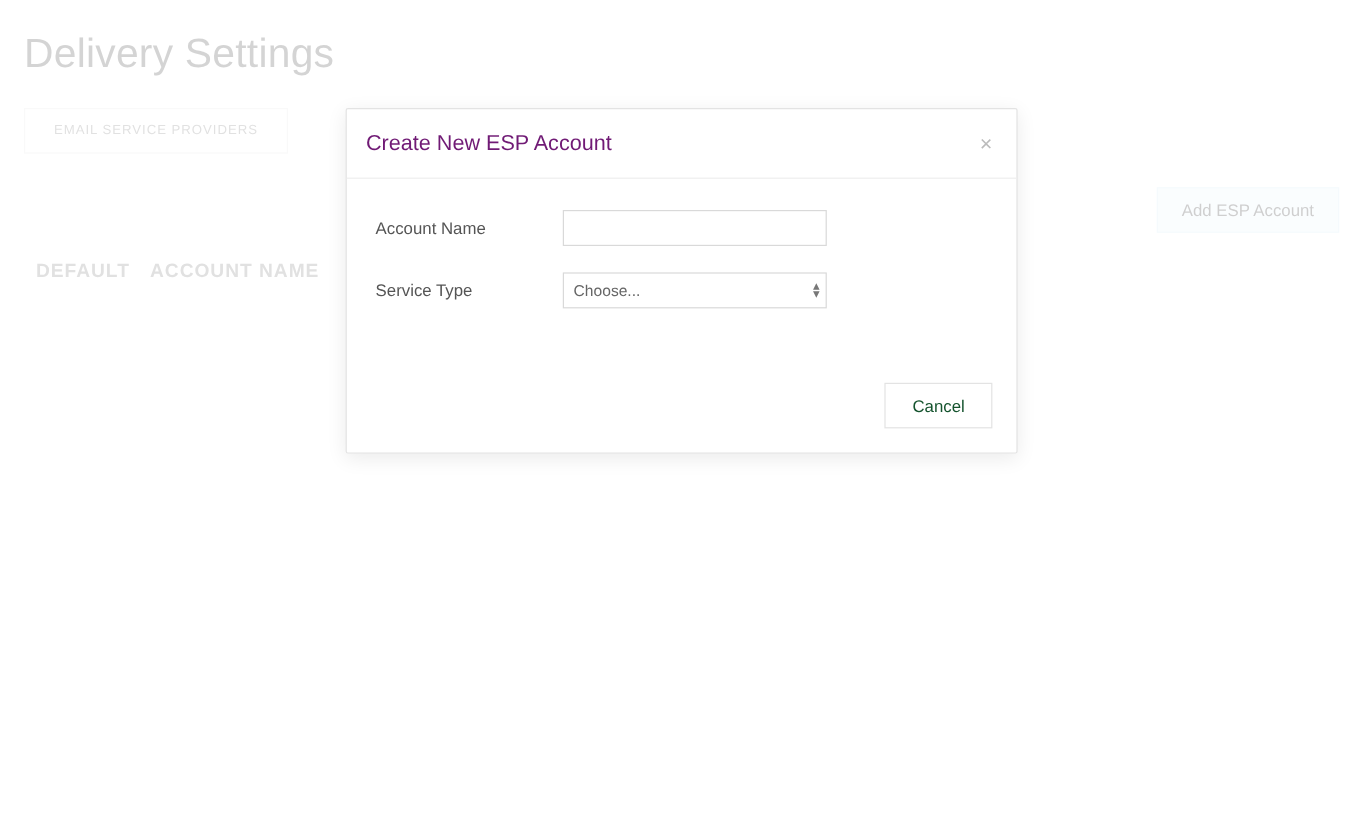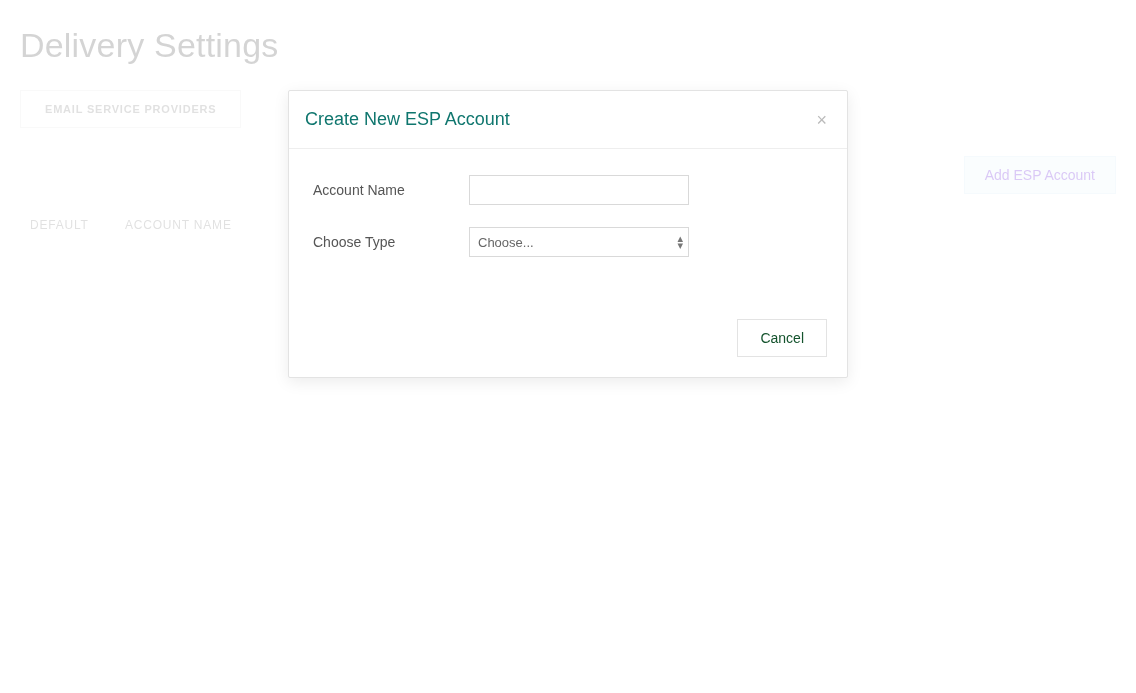--- a/index.html
+++ b/index.html
@@ -10,33 +10,33 @@
   .backdrop-page { position:absolute; inset:0; padding:20px; }
   .backdrop-page::after {
     content:""; position:absolute; inset:0; background:rgba(255,255,255,0.75);
     pointer-events:none;
   }
 
   .page-title { font-size:34px; font-weight:300; color:#555; margin:6px 0 25px 0; letter-spacing:0.2px;}
   
   .tabbar { display:flex; gap:12px; margin-bottom:28px; }
   .tabbar .tab {
-    border:1px solid #e5e5e5; padding:12px 24px; font-size:11px; font-weight:700;
+    border:1px solid #e5e5e5; padding:12px 24px; font-size:11px; font-weight:400;
     letter-spacing:0.8px; color:#888; text-transform:uppercase; background:#fff;
     cursor:pointer;
   }
 
   .content-block { position:relative; margin-top:10px; }
   .add-btn-wrap { display:flex; justify-content:flex-end; margin-bottom:12px; }
   .add-esp-btn {
-    background:#eaf5fc; color:#6d28d9; border:1px solid #d6ecf7;
+    background:#eaf5fc; color:#404040; border:1px solid #d6ecf7;
     padding:10px 20px; font-size:14px; cursor:pointer;
   }
 
-  .tbl-head { display:flex; padding:12px 10px; font-size:12px; font-weight:400; letter-spacing:0.8px; color:#888; text-transform:uppercase; }
+  .tbl-head { display:flex; padding:12px 10px; font-size:16px; font-weight:700; letter-spacing:0.8px; color:#888; text-transform:uppercase; }
   .col-def   { width:95px; }
   .col-name  { width:180px; }
   .col-key   { flex:1; }
   .col-edit  { width:70px; }
   .col-act   { width:100px; }
 
   .row {
     display:flex; align-items:center; padding:16px 10px;
     background:#fafafa; border:1px solid #f0f0f0;
   }
@@ -62,21 +62,21 @@
   
   .backdrop { position:absolute; inset:0; display:flex; align-items:flex-start; justify-content:center; z-index:10; }
   .modal {
     margin-top:90px; width:560px; background:#fff; border:1px solid #e3e3e3; border-radius:2px;
     box-shadow:0 4px 16px rgba(0,0,0,0.08);
   }
   .modal-head {
     display:flex; align-items:center; justify-content:space-between;
     padding:18px 20px 18px 16px; border-bottom:1px solid #eee;
   }
-  .modal-title { font-size:18px; font-weight:400; color:#0f766e; }
+  .modal-title { font-size:18px; font-weight:400; color:#701a75; }
   .close-x { color:#bbb; font-size:18px; cursor:pointer; line-height:1; }
 
   .modal-body { padding:26px 20px 40px 20px; }
   .form-row { display:flex; align-items:center; margin-bottom:22px; }
   .form-label { width:160px; font-size:14px; color:#555; padding-left:4px;}
   .text-input {
     width:220px; height:30px; border:1px solid #d9d9d9; padding:4px 8px; font-size:13px;
   }
   .select-wrap { position:relative; width:220px; }
   .select-input {
@@ -130,21 +130,21 @@
     <div class="modal-head">
       <div class="modal-title">Create New ESP Account</div>
       <div class="close-x">×</div>
     </div>
     <div class="modal-body">
       <div class="form-row">
         <div class="form-label">Account Name</div>
         <input class="text-input" type="text" style="">
       </div>
       <div class="form-row">
-        <div class="form-label">Choose Type</div>
+        <div class="form-label">Service Type</div>
         <div class="select-wrap">
           <select class="select-input">
             <option>Choose...</option>
           </select>
           <div class="select-caret">▴<br>▾</div>
         </div>
       </div>
     </div>
     <div class="modal-foot">
       <button class="cancel-btn">

